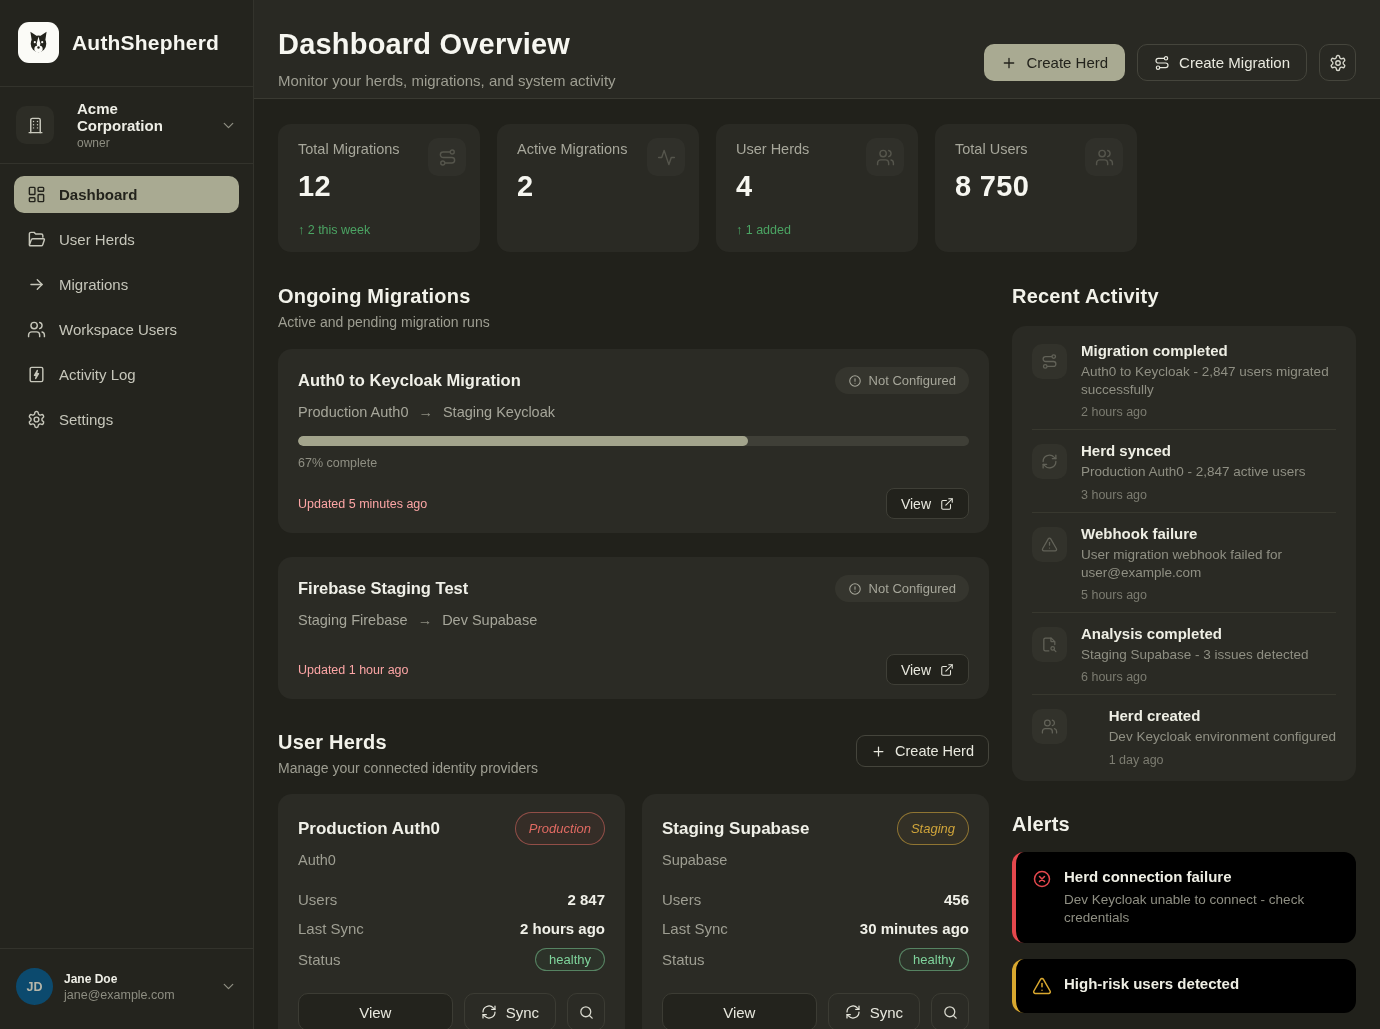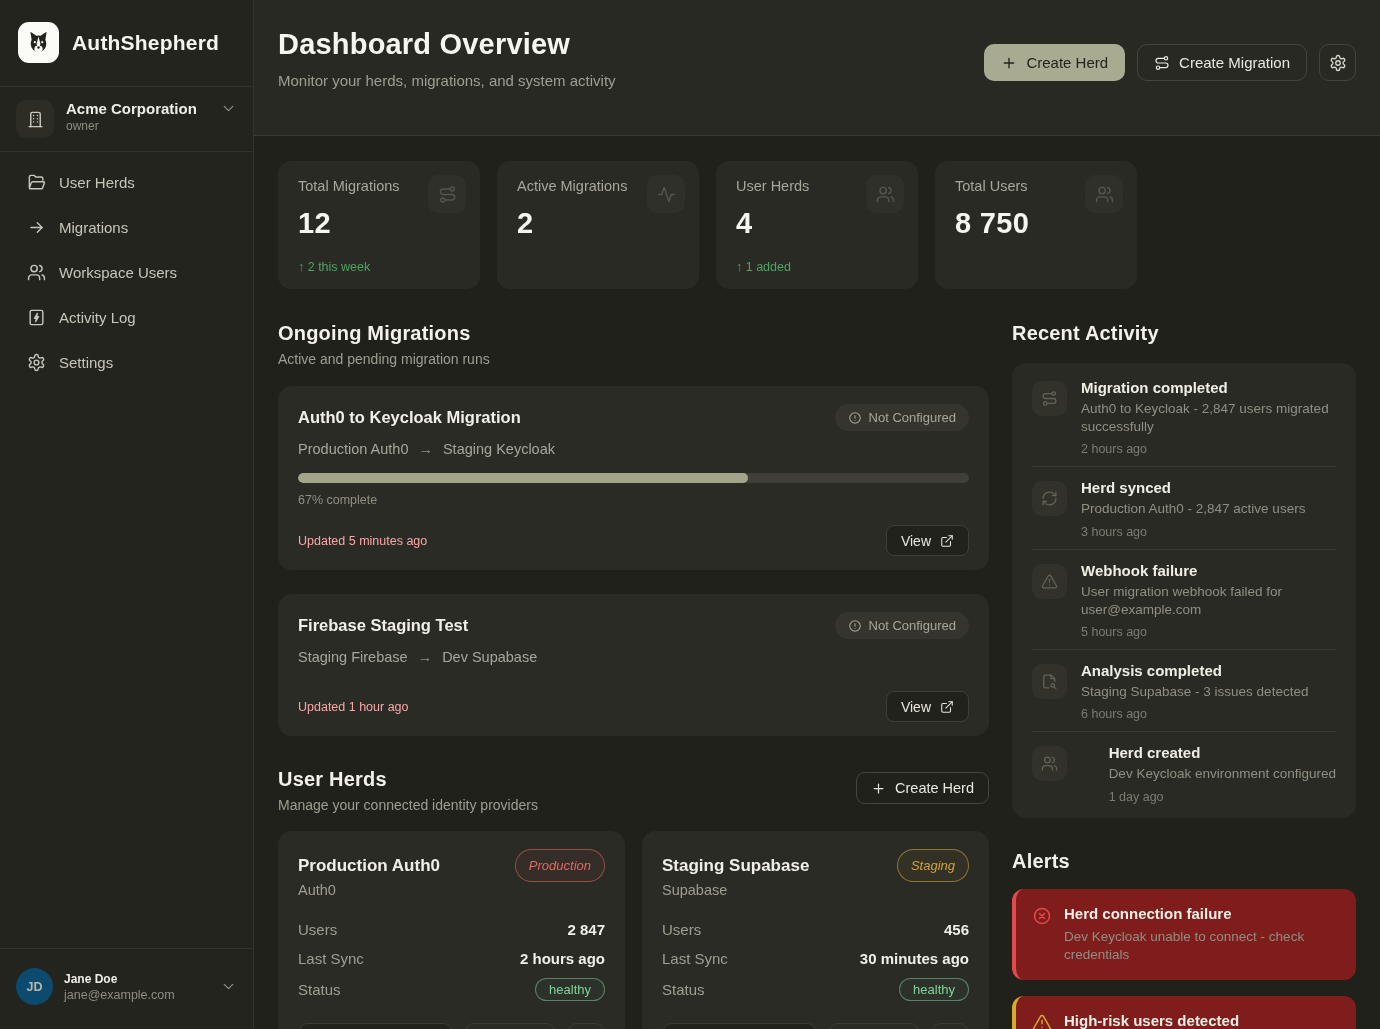--- a/index.html
+++ b/index.html
@@ -10,39 +10,39 @@
   }
   .app { display:flex; width:100%; height:100%;border-radius:29px; }
   .i { display:flex; align-items:center; justify-content:center; }
   .i svg { display:block; }
 
   
   .sidebar { width:254px; flex:0 0 254px; background:#24241e; border-right:1px solid #33332c; display:flex; flex-direction:column; }
   .logo-row { display:flex; align-items:center; gap:13px; padding:22px 18px 23px; }
   .logo-box { width:41px; height:41px; background:#fbfbf7; border-radius:11px; display:flex; align-items:center; justify-content:center; }
   .logo-text { font-size:21px; font-weight:700; letter-spacing:.2px; color:#f6f6f0; }
-  .org-row { display:flex; align-items:flex-start; gap:12px; padding:13px 16px; border-top:1px solid #33332c; border-bottom:1px solid #33332c; cursor:pointer; }
+  .org-row { display:flex; align-items:center; gap:23px; padding:13px 16px; border-top:1px solid #33332c; border-bottom:1px solid #33332c; cursor:pointer; }
   .org-icon { width:38px; height:38px; border-radius:10px; background:#2d2d26; color:#c9c9bd; flex:0 0 38px; }
   .org-meta { flex:1; }
   .org-name { font-size:15px; font-weight:600; color:#eeeee6; }
   .org-role { font-size:12px; color:#8d8d81; margin-top:2px; }
   .chev { color:#8d8d81; }
   nav { padding:12px 14px; display:flex; flex-direction:column; gap:8px; }
   .nav-item { display:flex; align-items:center; gap:13px; height:37px; padding:0 13px; border-radius:10px; color:#c6c6ba; font-size:15px; cursor:pointer; }
   .nav-item.active { background:#a9aa92; color:#23231c; font-weight:600; }
   .sidebar-spacer { flex:1; }
   .user-row { border-top:1px solid #33332c; padding:19px 16px 24px; display:flex; align-items:center; gap:11px; cursor:pointer; }
   .avatar { width:37px; height:37px; border-radius:50%; background:#0c4a6e; color:#b6b6a9; font-size:12.5px; font-weight:600; display:flex; align-items:center; justify-content:center; flex:0 0 37px; }
   .user-meta { flex:1; min-width:0; }
   .user-name { font-size:12px; font-weight:600; color:#eeeee6; }
   .user-email { font-size:12.5px; color:#8d8d81; margin-top:2px; }
 
   
   main { flex:1; display:flex; flex-direction:column; min-width:0; }
-  .page-header { height:136px; background:#292923; border-bottom:1px solid #3a3a32; display:flex; align-items:flex-start; justify-content:space-between; padding:28px 24px 0; }
+  .page-header { height:99px; background:#292923; border-bottom:1px solid #3a3a32; display:flex; align-items:flex-start; justify-content:space-between; padding:28px 24px 0; }
   h1 { font-size:29px; font-weight:700; letter-spacing:.2px; color:#f6f6f0; }
   .page-sub { font-size:15px; color:#9e9e92; margin-top:11px; }
   .actions { display:flex; gap:12px; margin-top:16px; }
   .btn { display:inline-flex; align-items:center; gap:9px; border-radius:10px; border:none; cursor:pointer; font-family:inherit; font-size:15px; color:#e8e8de; background:transparent; }
   .btn-primary { background:#a9aa92; color:#23231c; height:37px; padding:0 17px; font-weight:500; }
   .btn-ghost { border:1px solid #45453c; height:37px; padding:0 16px; }
   .btn-gear { width:37px; height:37px; border:1px solid #45453c; justify-content:center; padding:0; color:#d8d8cd; }
 
   
   .content { flex:1; padding:25px 24px 0; overflow:hidden; }
@@ -76,21 +76,21 @@
   .herds-head { display:flex; justify-content:space-between; align-items:flex-start; margin-top:32px; }
   .btn-ghost.sm { height:32px; padding:0 14px; border-radius:9px; font-size:14.5px; margin-top:4px; }
 
   .herd-grid { display:grid; grid-template-columns:1fr 1fr; gap:17px; margin-top:18px; }
   .herd-card { background:#2b2b25; border-radius:14px; padding:18px 20px 16px; }
   .herd-head { display:flex; justify-content:space-between; align-items:center; }
   .herd-name { font-size:17px; font-weight:700; color:#f0f0e8; }
   .env-badge { font-size:13px; padding:8px 13px; border-radius:999px; border:1px solid;font-style:italic; }
   .env-production { color:#e06a62; border-color:rgba(224,106,98,.55); background:rgba(224,90,80,.06); }
   .env-staging { color:#cfa43a; border-color:rgba(207,164,58,.6); background:rgba(207,164,58,.05); }
-  .herd-provider { font-size:14.5px; color:#9e9e92; }
+  .herd-provider { font-size:14.5px; color:#9e9e92; margin-top:7px; }
   .herd-rows { margin-top:17px; }
   .herd-row { display:flex; justify-content:space-between; align-items:center; padding:5px 0; font-size:15px; min-height:29px; }
   .herd-row .k { color:#9e9e92; }
   .herd-row .v { color:#f0f0e8; font-weight:600; }
   .badge-healthy { font-size:13px; color:#7fd49c; border:1px solid rgba(127,212,156,.5); background:rgba(80,200,120,.05); padding:3px 13px; border-radius:999px; font-weight:400; }
   .herd-actions { display:flex; gap:11px; margin-top:17px; }
   .btn-view-wide { flex:1; justify-content:center; height:38px; background:#23231d; border:1px solid #3c3c34; border-radius:10px; font-size:15px; }
   .btn-sync { height:38px; padding:0 16px; border:1px solid #3c3c34; border-radius:10px; font-size:15px; }
   .btn-search { width:38px; height:38px; justify-content:center; padding:0; border:1px solid #3c3c34; border-radius:10px; color:#d8d8cd; }
 
@@ -98,21 +98,21 @@
   .rail { width:344px; flex:0 0 344px; }
   .activity-panel { background:#2a2a24; border-radius:14px; padding:4px 20px; margin-top:18px; }
   .activity-item { display:flex; gap:14px; padding:12px 0 10px; border-bottom:1px solid #38382f; }
   .activity-item:last-child { border-bottom:none;justify-content:space-between; }
   .activity-icon { width:35px; height:35px; flex:0 0 35px; border-radius:10px; background:#32322b; color:#626258; margin-top:2px; }
   .activity-title { font-size:15px; font-weight:600; color:#eeeee4; }
   .activity-desc { font-size:13.5px; color:#8f8f83; margin-top:4px; line-height:1.35; }
   .activity-time { font-size:12.5px; color:#7c7c71; margin-top:6px; }
 
   .alerts-title { margin-top:32px; }
-  .alert-card { background:#7f1d1d; border-radius:12px; border-left:4px solid; padding:16px 16px 15px; margin-top:16px; display:flex; gap:12px; align-items:flex-start; }
+  .alert-card { background:#000000; border-radius:12px; border-left:4px solid; padding:16px 16px 15px; margin-top:16px; display:flex; gap:12px; align-items:flex-start; }
   .alert-card.error { border-left-color:#e5484d; }
   .alert-card.warning { border-left-color:#d9a82f; }
   .alert-card.error .alert-icon { color:#e5484d; }
   .alert-card.warning .alert-icon { color:#d9a82f; }
   .alert-icon { margin-top:1px; }
   .alert-title { font-size:15px; font-weight:600; color:#eeeee4; }
   .alert-desc { font-size:13.5px; color:#8f8f83; margin-top:6px; line-height:1.4; }
 </style>
 </head>
 <body>
@@ -151,20 +151,31 @@
         <div class="org-role">owner</div>
       </div>
       <span class="chev i">
         <svg viewBox="0 0 24 24" width="17" height="17" fill="none" stroke="currentColor" stroke-width="1.8" stroke-linecap="round" stroke-linejoin="round">
             <path d="m6 9 6 6 6-6"></path>
           </svg>
       </span>
     </div>
 
     <nav>
+      <div class="nav-item active">
+        <span class="i">
+          <svg viewBox="0 0 24 24" width="19" height="19" fill="none" stroke="currentColor" stroke-width="1.8" stroke-linecap="round" stroke-linejoin="round">
+            <rect x="3" y="3" width="7" height="9" rx="1"></rect>
+              <rect x="14" y="3" width="7" height="5" rx="1"></rect>
+            <rect x="14" y="12" width="7" height="9" rx="1"></rect>
+              <rect x="3" y="16" width="7" height="5" rx="1"></rect>
+          </svg>
+        </span>
+        <span>Dashboard</span>
+      </div>
       <div class="nav-item">
         <span class="i">
           <svg viewBox="0 0 24 24" width="19" height="19" fill="none" stroke="currentColor" stroke-width="1.8" stroke-linecap="round" stroke-linejoin="round">
             <path d="M3 18V5a2 2 0 0 1 2-2h4l2 2h7a2 2 0 0 1 2 2v2"></path>
             <path d="M3 19l2.4-6.6A2 2 0 0 1 7.3 11H21a1 1 0 0 1 .95 1.3l-2.1 6.3A2 2 0 0 1 17.95 20H4a1 1 0 0 1-1-1Z"></path>
           </svg>
         </span>
         <span>User Herds</span>
       </div>
       <div class="nav-item">

